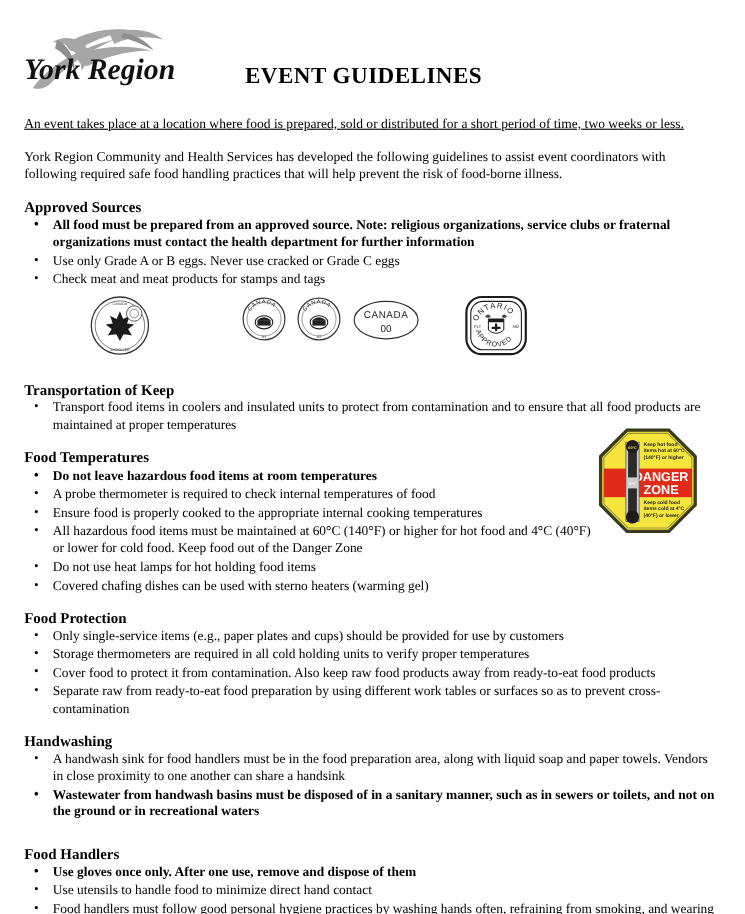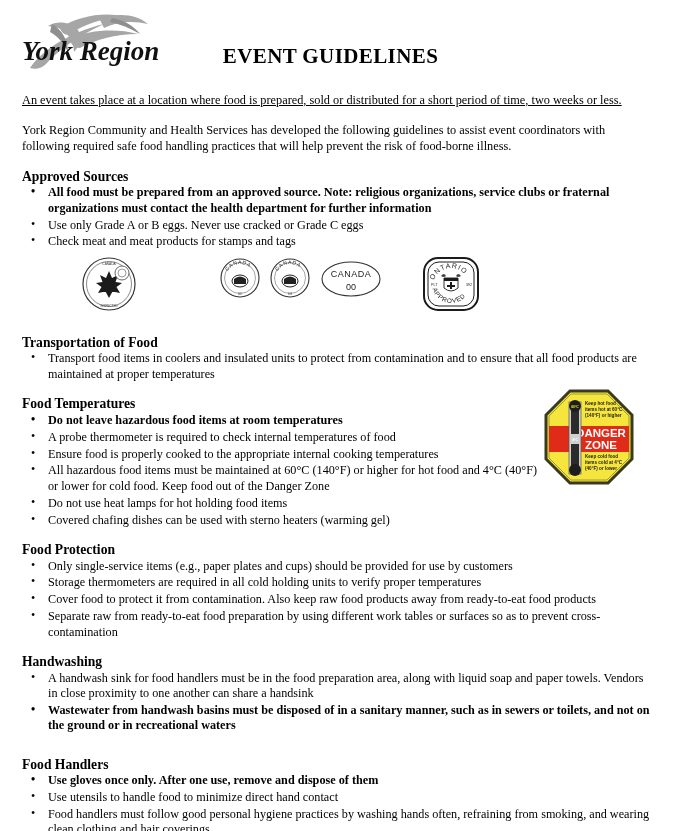--- a/index.html
+++ b/index.html
@@ -13,21 +13,21 @@
     overflow: hidden;
     font-family: "Liberation Serif", "DejaVu Serif", serif;
     color: #000000;
     position: relative;
   }
   .page {
     position: relative;
     width: 677px;
     height: 831px;
     box-sizing: border-box;
-    padding: 0 22px;
+    padding: 12px 22px;
   }
 
   
   .header {
     position: relative;
     height: 88px;
   }
   .logo {
     position: absolute;
     left: -10px;
@@ -219,21 +219,21 @@
           <path d="M-7 -6 L7 -6 L7 -3 L-7 -3 Z" fill="#1b1b1b"></path>
           <path d="M-1 -2 h2 v7 h-2 Z M-4 1 h8 v2 h-8 Z" fill="#1b1b1b"></path>
           <path d="M-10 -8 q3 -4 5 0 q-2 2 -5 0 Z M10 -8 q-3 -4 -5 0 q2 2 5 0 Z" fill="#444"></path>
         </g>
         <text x="11" y="31" font-family="Liberation Sans, sans-serif" font-size="3.6" fill="#1b1b1b">PLT</text>
         <text x="46" y="31" font-family="Liberation Sans, sans-serif" font-size="3.6" fill="#1b1b1b">392</text>
       </svg>
     </div>
   </div>
 
-  <h2 class="section">Transportation of Food</h2>
+  <h2 class="section">Transportation of Keep</h2>
   <ul class="bullets">
     <li>Transport food items in coolers and insulated units to protect from contamination and to ensure that all food products are maintained at proper temperatures</li>
   </ul>
 
   <h2 class="section">Food Temperatures</h2>
   <ul class="bullets narrow">
     <li class="bold">Do not leave hazardous food items at room temperatures</li>
     <li>A probe thermometer is required to check internal temperatures of food</li>
     <li>Ensure food is properly cooked to the appropriate internal cooking temperatures</li>
     <li>All hazardous food items must be maintained at 60°C (140°F) or higher for hot food and 4°C  (40°F) or lower for cold food.  Keep food out of the Danger Zone</li>

